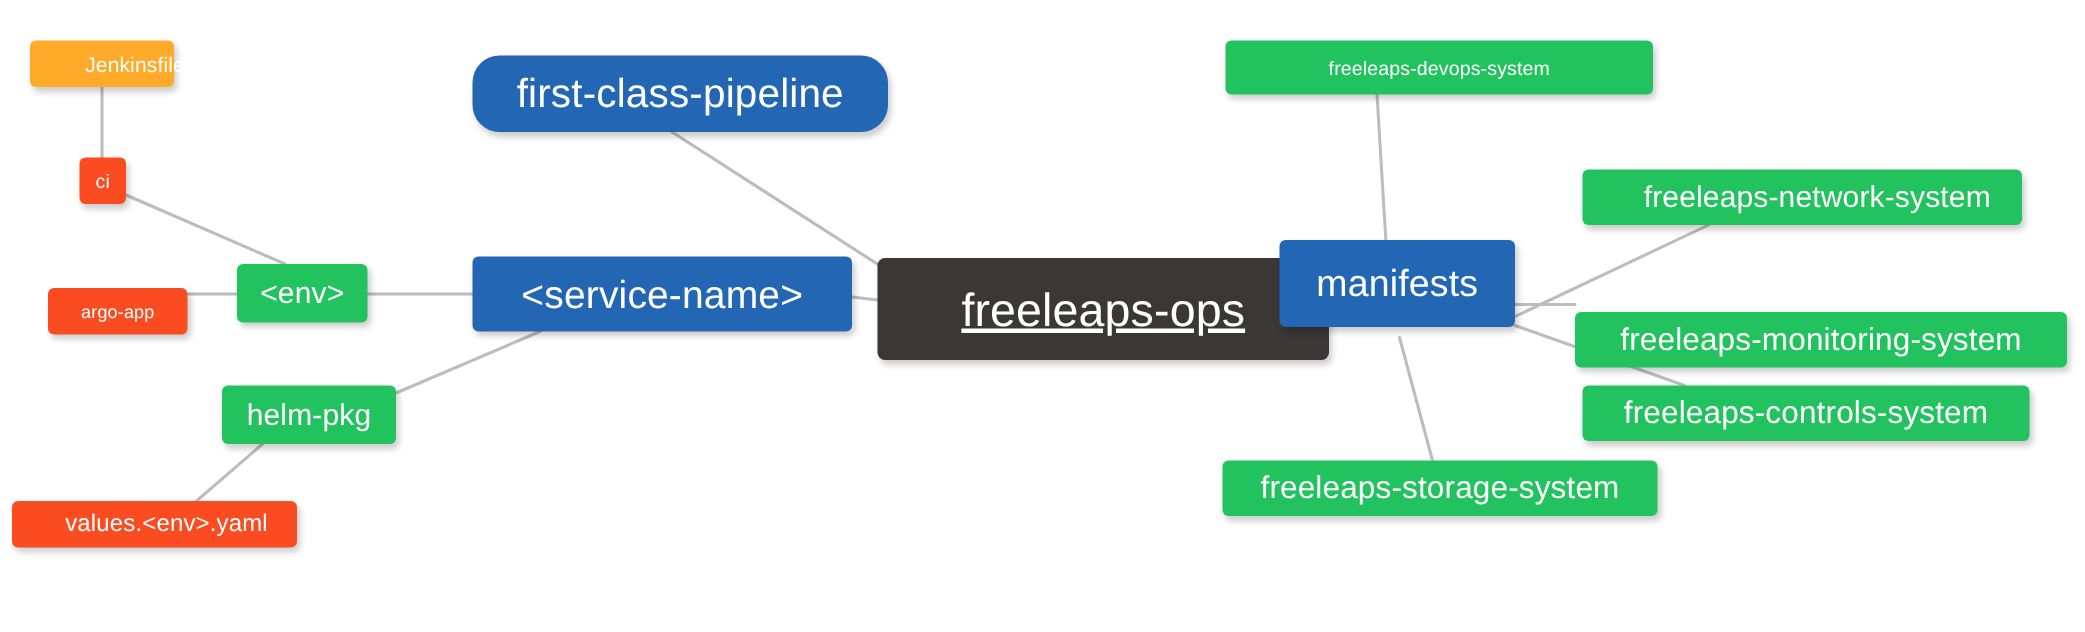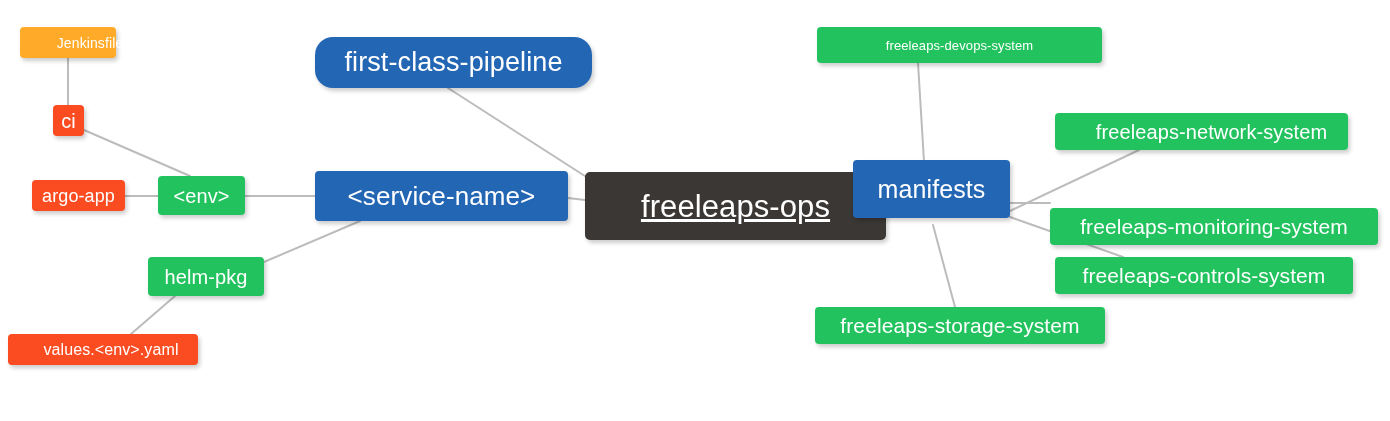--- a/index.html
+++ b/index.html
@@ -75,22 +75,22 @@
       <line x1="933" y1="225" x2="955" y2="307" stroke="#bcbcbc"></line>
     </svg>
   <div id="nodes">
       <div class="node root" style="left: 585px; top: 172px; width: 301px; height: 68px; font-size: 31px; text-decoration: underline;">freeleaps-ops</div>
       <div class="node blue" style="left: 315px; top: 171px; width: 253px; height: 50px; font-size: 26px;">&lt;service-name&gt;</div>
       <div class="node blue" style="left: 315px; top: 37px; width: 277px; height: 51px; font-size: 27px; border-radius: 18px;">first-class-pipeline</div>
       <div class="node blue" style="left: 853px; top: 160px; width: 157px; height: 58px; font-size: 25px;">manifests</div>
       <div class="node green" style="left: 158px; top: 176px; width: 87px; height: 39px; font-size: 20px;">&lt;env&gt;</div>
       <div class="node green" style="left: 148px; top: 257px; width: 116px; height: 39px; font-size: 20px;">helm-pkg</div>
       <div class="node orange" style="left: 20px; top: 27px; width: 96px; height: 31px; font-size: 14px; padding-left: 44px;">Jenkinsfile</div>
-      <div class="node red" style="left: 53px; top: 105px; width: 31px; height: 31px; font-size: 20px;">ci</div>
-      <div class="node red" style="left: 32px; top: 180px; width: 93px; height: 31px; font-size: 18px;">argo-app</div>
+      <div class="node red" style="left: 53px; top: 105px; width: 31px; height: 31px; font-size: 13px;">ci</div>
+      <div class="node red" style="left: 32px; top: 192px; width: 93px; height: 31px; font-size: 12px;">argo-app</div>
       <div class="node red" style="left: 8px; top: 334px; width: 190px; height: 31px; font-size: 16px; padding-left: 16px;">values.&lt;env&gt;.yaml</div>
       <div class="node green" style="left: 800px; top: 27px; width: 285px; height: 36px; font-size: 13px; margin-left: 17px;">freeleaps-devops-system</div>
       <div class="node green" style="left: 1055px; top: 113px; width: 293px; height: 37px; font-size: 20px; padding-left: 20px;">freeleaps-network-system</div>
       <div class="node green" style="left: 1050px; top: 186px; width: 328px; height: 37px; font-size: 21px; margin-top: 22px;">freeleaps-monitoring-system</div>
       <div class="node green" style="left: 1055px; top: 257px; width: 298px; height: 37px; font-size: 21px;">freeleaps-controls-system</div>
       <div class="node green" style="left: 815px; top: 307px; width: 290px; height: 37px; font-size: 21px;">freeleaps-storage-system</div>
     </div>
 </div>
 
 </body></html>

